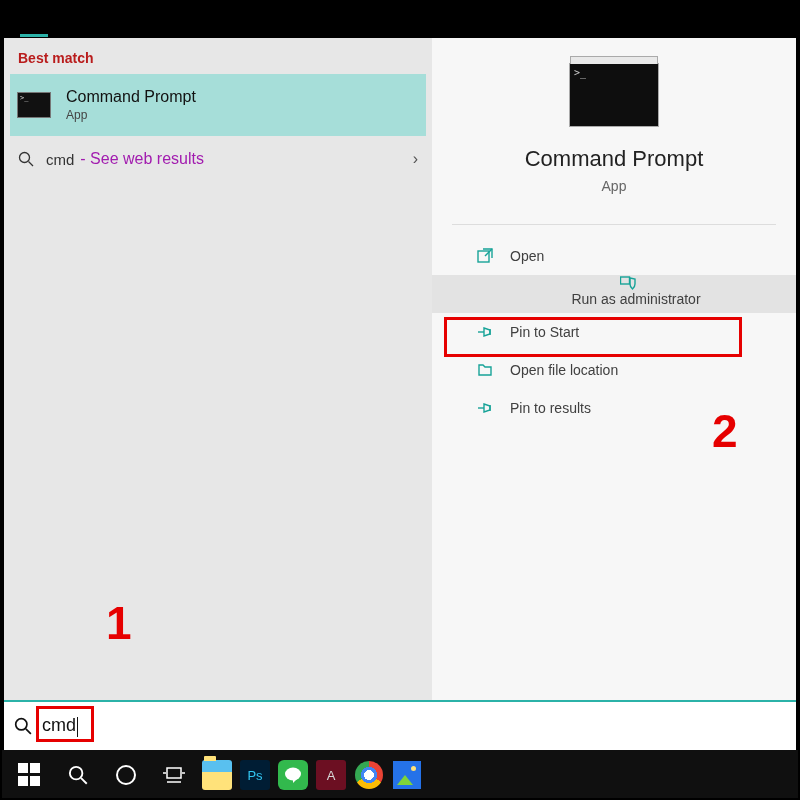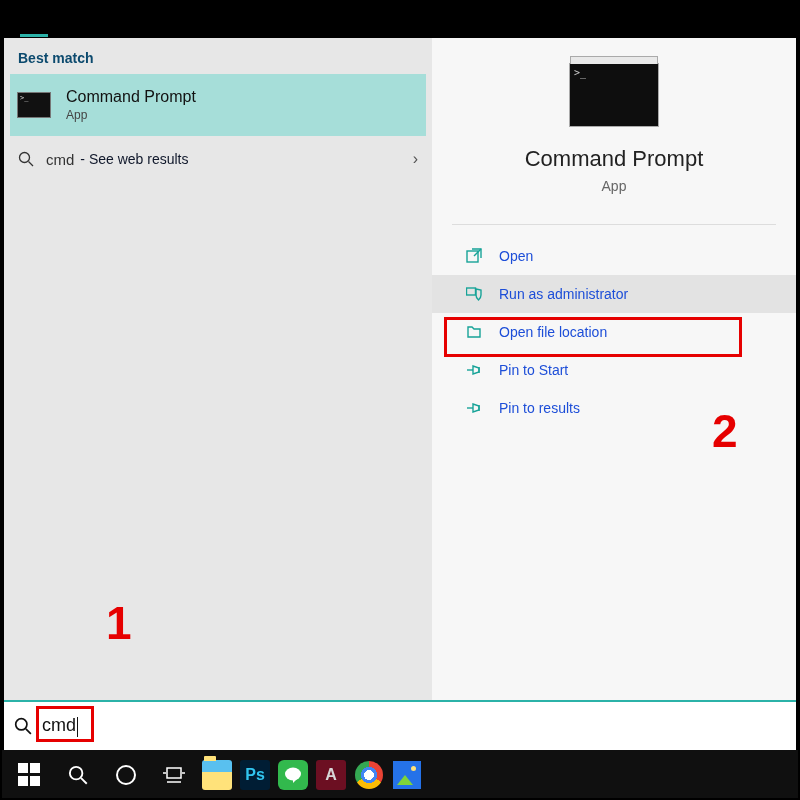--- a/index.html
+++ b/index.html
@@ -14,42 +14,42 @@
   .tabs-bar {
     position: absolute; top: 0; left: 0; width: 100%; height: 34px;
     background: #000;
   }
   .tab-underline { position: absolute; top: 30px; left: 16px; width: 28px; height: 3px; background: #2bb2a8; }
 
   .left-col {
     position: absolute; top: 34px; left: 0; width: 428px; height: 666px;
     background: #e7e7e7;
   }
-  .section-heading { font-size: 14px; font-weight: 600; color: #0c4a6e; padding: 12px 14px 8px 14px; }
+  .section-heading { font-size: 14px; font-weight: 600; color: #b91c1c; padding: 12px 14px 8px 14px; }
 
   .best-match-row {
     height: 62px; background: #a6ded9; margin: 0 6px;
     display: flex; align-items: center; padding-left: 8px;
   }
   .cmd-icon-small {
     width: 32px; height: 24px; background: #111; position: relative; flex-shrink: 0;
     box-shadow: 0 0 0 1px #777;
   }
   .cmd-icon-small::after { content: ">_"; color: #ddd; font-size: 7px; position: absolute; top: 1px; left: 2px; font-family: monospace; }
   .bm-text { margin-left: 16px; }
   .bm-title { font-size: 16px; color: #111; }
   .bm-sub   { font-size: 12px; color: #444; margin-top: 2px; }
 
   .web-row {
     display: flex; align-items: center; height: 46px; padding: 0 14px;
     justify-content: space-between; color: #333;
   }
   .web-left { display: flex; align-items: center; }
   .web-q { font-size: 15px; margin-left: 12px; }
-  .web-hint { font-size: 14px; color: #0f172a; margin-left: 6px; }
+  .web-hint { font-size: 16px; color: #a21caf; margin-left: 6px; }
   .chev { font-size: 16px; color: #555; }
 
   .right-col {
     position: absolute; top: 34px; left: 428px; width: 364px; height: 666px;
     background: #f7f7f7;
   }
   .preview-icon-wrap { width: 100%; display: flex; justify-content: center; margin-top: 26px; }
   .cmd-icon-big {
     width: 88px; height: 62px; background: #0e0e0e; position: relative;
     box-shadow: 0 0 0 1px #aaa;
@@ -58,44 +58,44 @@
     content: ""; position: absolute; top: -8px; left: 0; width: 88px; height: 8px;
     background: #e9e9e9; border: 1px solid #aaa; border-bottom: none; box-sizing: border-box;
   }
   .cmd-icon-big::after { content: ">_"; color: #ccc; font-size: 10px; position: absolute; top: 3px; left: 4px; font-family: monospace; }
   .preview-title { text-align: center; font-size: 22px; color: #222; margin-top: 20px; font-weight: 400; }
   .preview-sub   { text-align: center; font-size: 14px; color: #666; margin-top: 6px; }
   .sep { height: 1px; background: #ddd; margin: 30px 20px 12px 20px; }
 
   .action-list { margin-top: 4px; }
   .action-row {
-    display: flex; align-items: center; height: 38px; padding-left: 33px;
-    font-size: 14px; color: #1d4ed8;
-  }
-  .action-row.highlight { background: #e3e3e3; }
+    display: flex; align-items: center; height: 38px; padding-left: 44px;
+    font-size: 14px; color: #404040;
+  }
+  .action-row.highlight { background: #e3e3e3; flex-direction: column; }
   .action-row .aicon { width: 18px; display: inline-flex; justify-content: center; color: #17a398; margin-right: 16px; }
 
   .search-field {
     position: absolute; left: 4px; top: 700px; width: 792px; height: 50px;
     background: #fff; border-top: 2px solid #2bb2a8; display: flex; align-items: center;
     padding-left: 10px;
   }
   .search-field .mag { color: #333; }
   .search-text { font-size: 18px; margin-left: 10px; color: #111; position: relative; }
   .caret { display: inline-block; width: 1px; height: 20px; background: #111; vertical-align: middle; margin-left: 1px; }
 
   .taskbar {
     position: absolute; left: 0; top: 750px; width: 800px; height: 50px;
     background: #101010; display: flex; align-items: center; padding-left: 6px;
   }
   .tb-btn { width: 48px; height: 48px; display: flex; align-items: center; justify-content: center; color: #fff; }
   .tb-sq { width: 24px; height: 24px; display: flex; flex-wrap: wrap; gap: 2px; }
   .tb-sq span { width: 10px; height: 10px; background: #fff; }
   .circ { width: 20px; height: 20px; border: 2px solid #fff; border-radius: 50%; }
-  .app-tile { width: 30px; height: 30px; border-radius: 3px; display: flex; align-items: center; justify-content: center; font-size: 16px; font-weight: bold; margin: 0 4px; }
+  .app-tile { width: 30px; height: 30px; border-radius: 3px; display: flex; align-items: center; justify-content: center; font-size: 13px; font-weight: normal; margin: 0 4px; }
   .explorer { background: linear-gradient(#59c0ef 40%, #ffe27a 40%); position: relative; }
   .explorer::before { content:""; position:absolute; top:-4px; left:2px; width:12px; height:5px; background:#ffe27a; border-radius:1px 1px 0 0; }
   .ps   { background: #001d34; color: #31c5f0; font-family: sans-serif; }
   .line { background: #32b94d; color: #fff; border-radius: 6px; }
   .acad { background: #6c0f22; color: #d7d7d7; }
   .chrome { background: radial-gradient(circle at center, #fff 0 25%, #4285f4 25% 40%, transparent 40%),
             conic-gradient(#ea4335 0 120deg, #fbbc05 120deg 240deg, #34a853 240deg 360deg);
             border-radius: 50%; width: 28px; height: 28px; }
   .photos { background: #2572e8; position: relative; width:28px; height:28px; }
   .photos::after { content:""; position:absolute; left:4px; bottom:4px; width:0; height:0;
@@ -166,34 +166,34 @@
           <svg width="16" height="16" viewBox="0 0 16 16" fill="none" stroke="#17a398" stroke-width="1.4">
               <rect x="0.5" y="2" width="9" height="7"></rect>
               <path d="M10 3 L15 4 V9 C15 12 12.5 14 12.5 14 C12.5 14 10 12 10 9 Z"></path>
             </svg>
         </span>
         <span>Run as administrator</span>
       </div>
       <div class="action-row">
         <span class="aicon">
           <svg width="16" height="16" viewBox="0 0 16 16" fill="none" stroke="#17a398" stroke-width="1.4">
-              <path d="M2 3h4l2 2h6v8H2z"></path>
-            </svg>
-        </span>
-        <span>Open file location</span>
-      </div>
-      <div class="action-row">
-        <span class="aicon">
-          <svg width="16" height="16" viewBox="0 0 16 16" fill="none" stroke="#17a398" stroke-width="1.4">
               <line x1="1" y1="8" x2="7" y2="8"></line>
               <polygon points="7,4 13,6 13,10 7,12"></polygon>
               <line x1="13" y1="5" x2="13" y2="11"></line>
             </svg>
         </span>
         <span>Pin to Start</span>
+      </div>
+      <div class="action-row">
+        <span class="aicon">
+          <svg width="16" height="16" viewBox="0 0 16 16" fill="none" stroke="#17a398" stroke-width="1.4">
+              <path d="M2 3h4l2 2h6v8H2z"></path>
+            </svg>
+        </span>
+        <span>Open file location</span>
       </div>
       <div class="action-row">
         <span class="aicon">
           <svg width="16" height="16" viewBox="0 0 16 16" fill="none" stroke="#17a398" stroke-width="1.4">
               <line x1="1" y1="8" x2="7" y2="8"></line>
               <polygon points="7,4 13,6 13,10 7,12"></polygon>
               <line x1="13" y1="5" x2="13" y2="11"></line>
             </svg>
         </span>
         <span>Pin to results</span>

